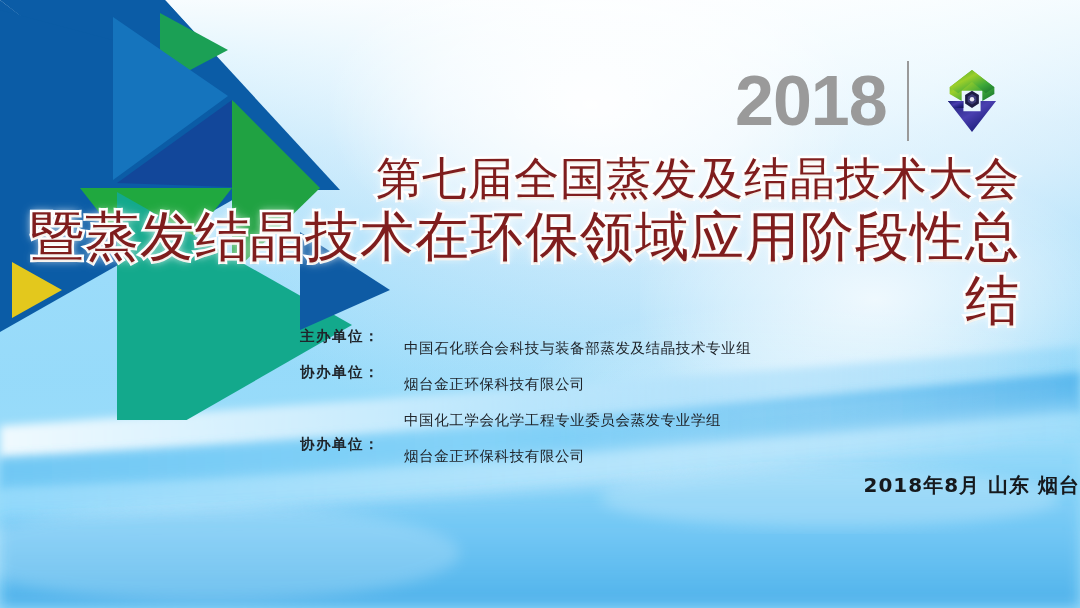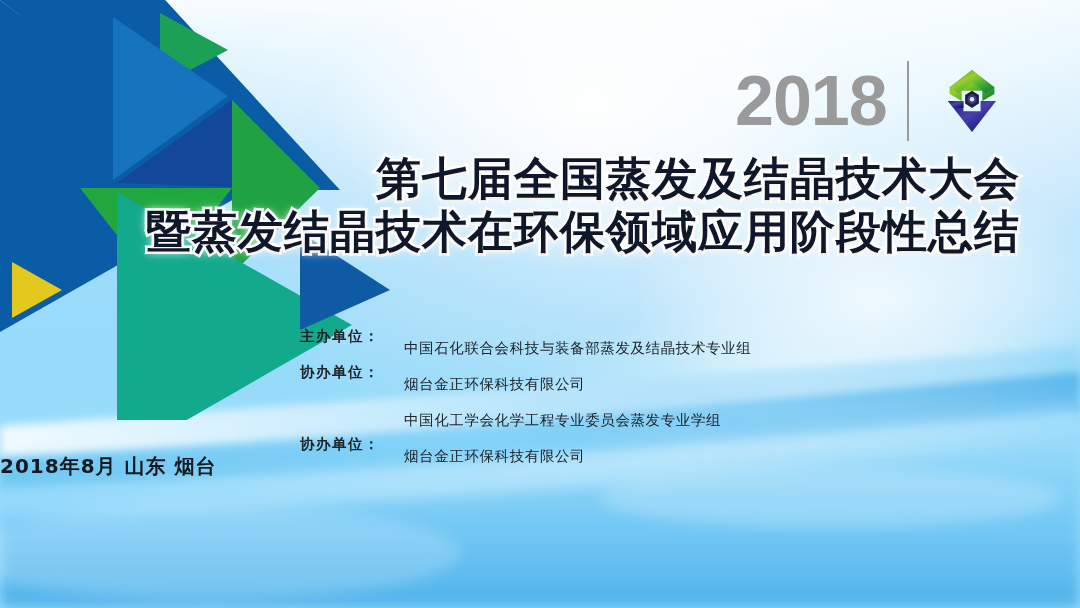--- a/index.html
+++ b/index.html
@@ -87,33 +87,33 @@
   
   .title-block {
     position: absolute;
     left: 0; top: 152px;
     width: 1020px;
     text-align: right;
   }
   .title-line {
     display: block;
     font-family: "DejaVu Sans", "Liberation Sans", sans-serif;
-    font-weight: bold;
-    color: #0f172a;
+    font-weight: normal;
+    color: #7f1d1d;
     letter-spacing: 1px;
     line-height: 1.18;
     -webkit-text-stroke: 5px #ffffff;
     paint-order: stroke fill;
     text-shadow:
       0 0 7px rgba(255,255,255,0.95),
       0 0 12px rgba(255,255,255,0.8),
       0 2px 2px rgba(120,80,10,0.18);
   }
   .title-line-1 { font-size: 45px; }
-  .title-line-2 { font-size: 45px; }
+  .title-line-2 { font-size: 54px; }
 
   
   .org-block {
     position: absolute;
     left: 300px; top: 324px;
     color: #20252b;
     font-family: "DejaVu Sans", "Liberation Sans", sans-serif;
     font-size: 14.5px;
     line-height: 24px;
   }
@@ -123,23 +123,23 @@
     letter-spacing: 1.5px;
     width: 104px;
     flex: 0 0 104px;
   }
   .org-value { letter-spacing: 0.6px; margin-top: 12px; }
   .org-row-cont .org-label { visibility: hidden; }
 
   
   .datebar {
     position: absolute;
-    left: 0; top: 453px;
+    left: 0; top: 472px;
     width: 1080px;
-    text-align: left;
+    text-align: right;
   }
   .datebar-text {
     font-family: "DejaVu Sans", "Liberation Sans", sans-serif;
     font-size: 20px;
     font-weight: bold;
     color: #16191d;
     letter-spacing: 1px;
   }
 </style>
 </head>

